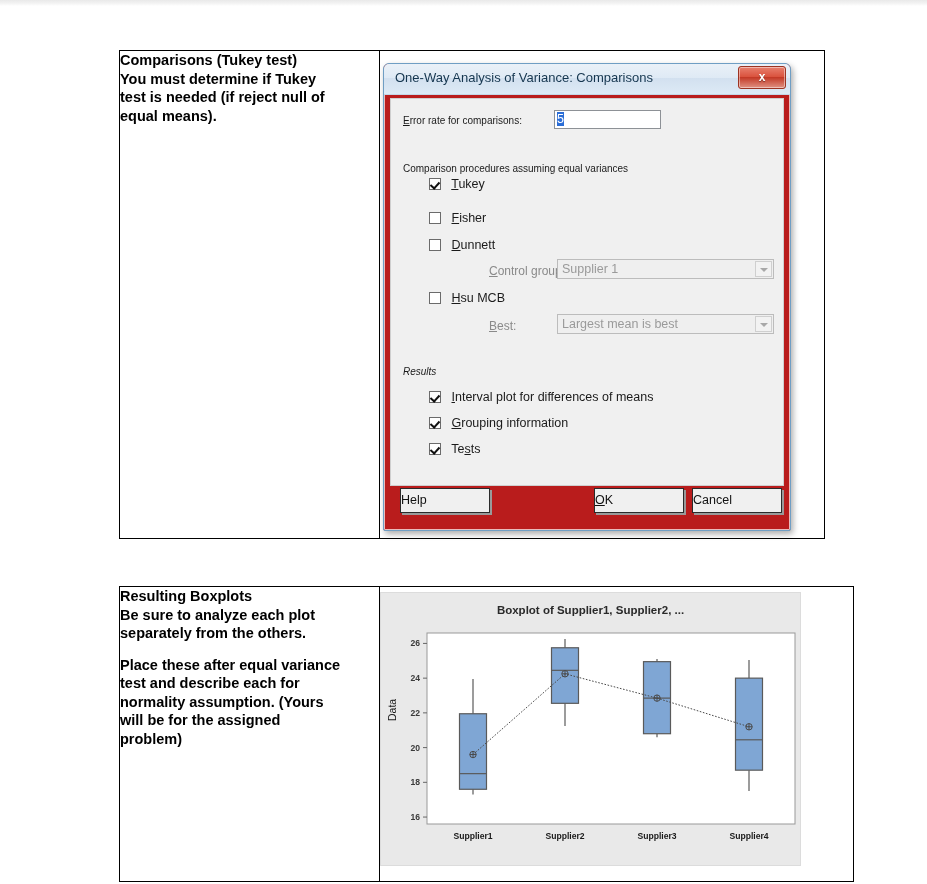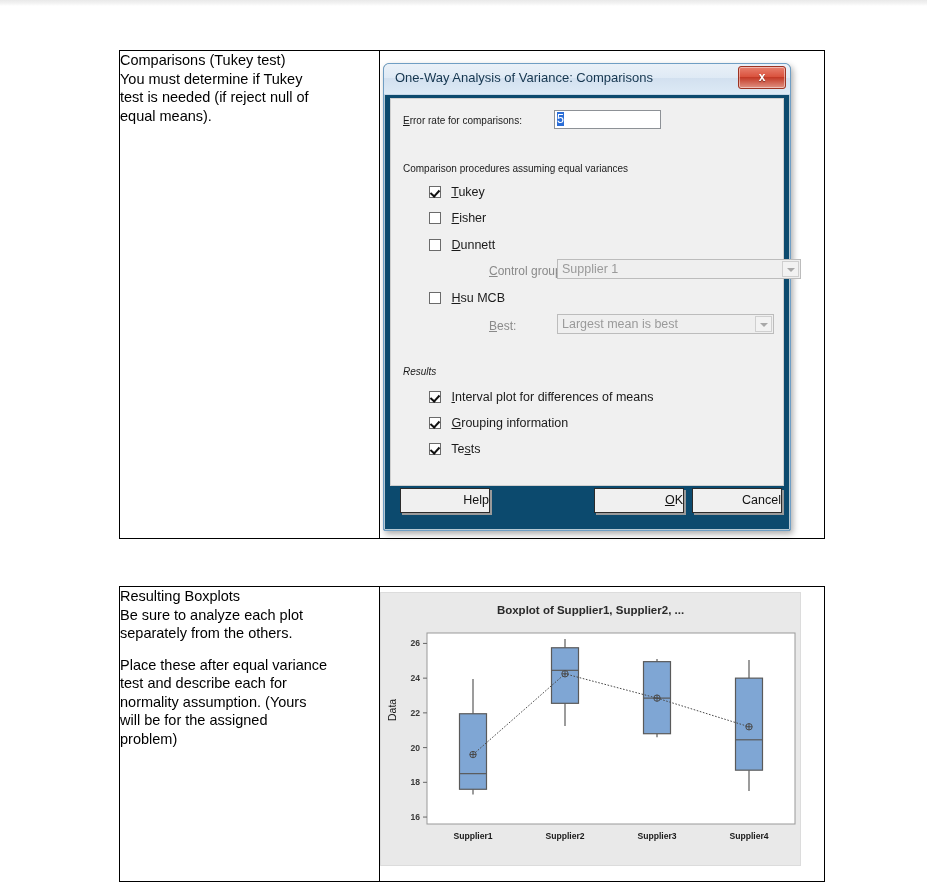--- a/index.html
+++ b/index.html
@@ -17,32 +17,32 @@
   
   .tbl { position: absolute; left: 119px; border-collapse: collapse; }
   .tbl td { border: 1px solid #000; vertical-align: top; padding: 0; }
   #table-top { top: 50px; }
   #table-bottom { top: 586px; }
 
   .cell-note { width: 259px; padding: 12px 10px 10px 12px; }
   .cell-figure { width: 444px; padding: 0; }
 
   .note-text {
-    font-size: 14.5px; font-weight: normal; color: #000;
+    font-size: 14.5px; font-weight: bold; color: #000;
     line-height: 1.28; white-space: pre-line; margin: 0;
   }
   .note-gap { height: 13px; }
 
   
   .dialog-wrap { position: relative; width: 444px; height: 487px; }
   .dialog {
     position: absolute; left: 3px; top: 12px; width: 408px; height: 468px;
     border: 1px solid #6f9ec4;
     border-radius: 6px 6px 2px 2px;
-    background: #0c4a6e;
+    background: #b91c1c;
     box-shadow: 0 0 0 1px rgba(255,255,255,.7) inset, 2px 3px 6px rgba(0,0,0,.33);
     box-sizing: border-box;
   }
   .titlebar {
     position: relative; height: 30px;
     background: linear-gradient(to bottom, #eaf1f8 0%, #dfeaf5 45%, #d2e0ef 46%, #ddeaf6 100%);
     border-radius: 5px 5px 0 0;
     border-bottom: 1px solid #c4d6e6;
   }
   .title-text {
@@ -108,26 +108,26 @@
   }
   .combo .arrow::after {
     content: ""; position: absolute; left: 4px; top: 6px;
     border-left: 4px solid transparent; border-right: 4px solid transparent;
     border-top: 4px solid #a8a8a8;
   }
 
   .btn {
     position: absolute; height: 25px; background: #f0f0f0;
     border: 1px solid #2b2b2b; box-sizing: border-box;
-    font-size: 12.5px; color: #111; text-align: right; line-height: 23px;
+    font-size: 12.5px; color: #111; text-align: left; line-height: 23px;
     box-shadow: 2px 2px 0 #9a9a9a; cursor: pointer;
   }
 
   
-  .chart-wrap { position: relative; width: 444px; height: 294px; background: #fff; }
+  .chart-wrap { position: relative; width: 444px; height: 294px; background: #fff; padding-left: 29px; }
   .chart-area {
     position: absolute; left: 0px; top: 5px; width: 421px; height: 274px;
     background: #e9e9e9; border: 1px solid #dcdcdc; box-sizing: border-box;
   }
   .chart-title {
     position: absolute; left: 0; right: 0; top: 11px; text-align: center;
     font-size: 11.5px; color: #2a2a2a; font-weight: bold;
   }
   .ylabel {
     position: absolute; left: 5px; top: 128px;
@@ -165,39 +165,39 @@
 
             <div class="row field-label">
               <span class="ul">E</span><span>rror rate for comparisons:</span>
             </div>
             <div class="textbox">
               <span class="sel-text">5</span>
             </div>
 
             <div class="row group-label">Comparison procedures assuming equal variances</div>
 
-            <div class="chk-row" style="left:38px; top:86px;">
+            <div class="chk-row" style="left:38px; top:78px;">
               <span class="chk-box checked"></span>
               <span class="ul">T</span><span>ukey</span>
             </div>
 
             <div class="chk-row" style="left:38px; top:112px;">
               <span class="chk-box"></span>
               <span class="ul">F</span><span>isher</span>
             </div>
 
             <div class="chk-row" style="left:38px; top:139px;">
               <span class="chk-box"></span>
               <span class="ul">D</span><span>unnett</span>
             </div>
 
             <div class="sub-label" style="left:54px; top:165px;">
               <span class="ul">C</span><span>ontrol group level:</span>
             </div>
-            <div class="combo" style="left:166px; top:160px; width:244px;">
+            <div class="combo" style="left:166px; top:160px; width:217px;">
               <span class="val">Supplier 1</span>
               <span class="arrow"></span>
             </div>
 
             <div class="chk-row" style="left:38px; top:192px;">
               <span class="chk-box"></span>
               <span class="ul">H</span><span>su MCB</span>
             </div>
 
             <div class="sub-label" style="left:54px; top:220px;">

